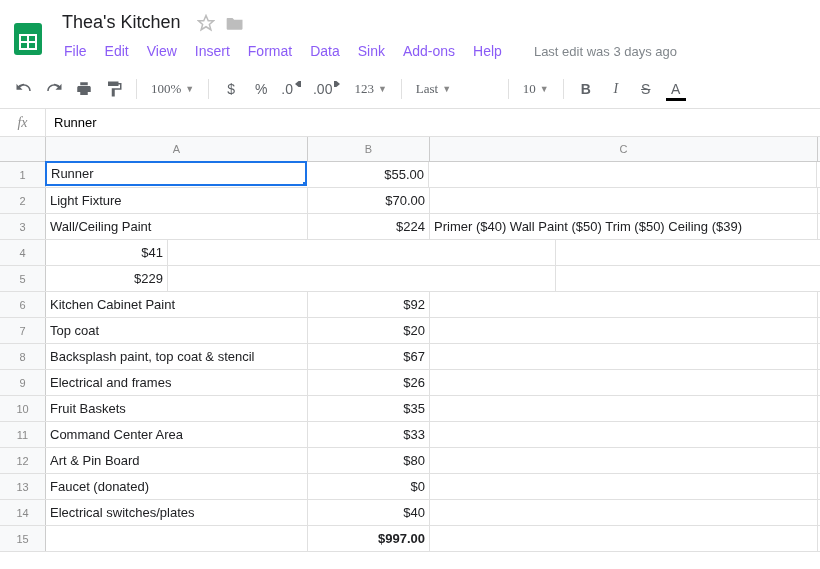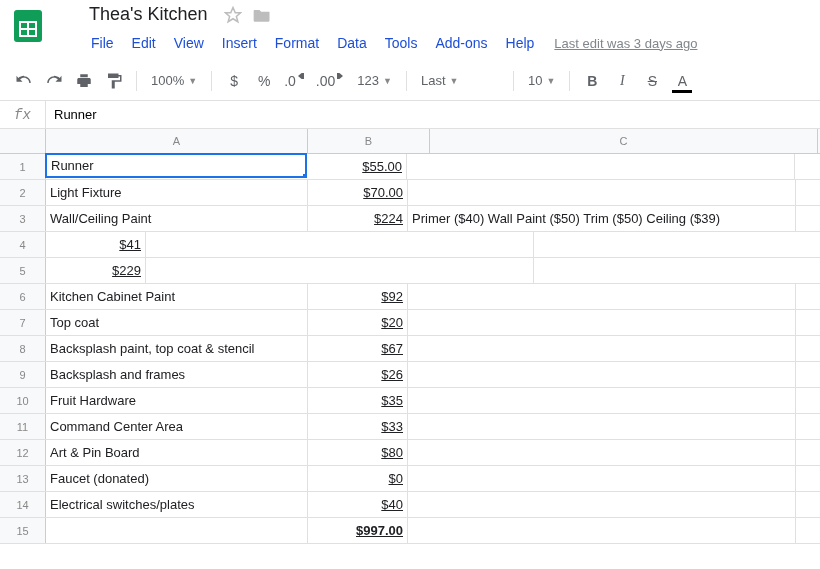--- a/index.html
+++ b/index.html
@@ -7,23 +7,22 @@
       font-family: Arial, sans-serif;
       font-size: 13px;
       color: #202124;
       background: #fff;
       width: 820px;
       height: 569px;
       overflow: hidden;
     }
     .header {
       display: flex;
-      align-items: flex-start;
-      padding: 0 8px 0 8px;
-      gap: 27px;
+      align-items: center;
+      padding: 8px 8px 0 8px;
     }
     .logo {
       width: 40px;
       height: 52px;
       margin-right: 8px;
       display: flex;
       align-items: center;
       justify-content: center;
     }
     .logo svg { width: 36px; height: 36px; }
@@ -45,29 +44,28 @@
       align-items: center;
     }
     .menu-bar {
       display: flex;
       align-items: center;
       gap: 2px;
       padding: 0 0 6px 0;
     }
     .menu-item {
       font-size: 14px;
-      color: #1d4ed8;
+      color: #8b5cf6;
       padding: 4px 8px;
       cursor: pointer;
     }
     .last-edit {
       font-size: 13px;
       color: #80868b;
-      text-decoration: underline;
-      margin-left: 10px;
+      margin-left: 22px;
       cursor: pointer;
     }
     .toolbar {
       display: flex;
       align-items: center;
       border-bottom: 1px solid #e0e0e0;
       padding: 4px 10px;
       gap: 2px;
       height: 40px;
     }
@@ -90,20 +88,21 @@
     }
     .tb-dd {
       display: inline-flex;
       align-items: center;
       gap: 4px;
       padding: 0 6px;
       height: 28px;
       cursor: pointer;
       color: #5f6368;
       font-size: 13px;
+      font-family: Liberation Serif, serif;
     }
     .tb-dd .dd-arrow { font-size: 9px; color: #888; }
     .font-dd { min-width: 90px; border: none; }
     .size-dd { min-width: 36px; }
     .text-color-btn {
       position: relative;
     }
     .text-color-underline {
       position: absolute;
       bottom: 2px;
@@ -115,21 +114,21 @@
     .fx-row {
       display: flex;
       align-items: center;
       border-bottom: 1px solid #e0e0e0;
       height: 28px;
     }
     .fx-label {
       width: 46px;
       text-align: center;
       font-style: italic;
-      font-family: Liberation Mono, monospace;
+      font-family: Liberation Serif, serif;
       color: #888;
       border-right: 1px solid #e0e0e0;
       font-size: 14px;
       height: 100%;
       display: flex;
       align-items: center;
       justify-content: center;
     }
     .fx-input {
       flex: 1;
@@ -183,21 +182,21 @@
       height: 25px;
       border-right: 1px solid #e0e0e0;
       padding: 0 4px;
       display: flex;
       align-items: center;
       font-size: 13px;
       overflow: hidden;
       white-space: nowrap;
     }
     .cell-a { width: 262px; }
-    .cell-b { width: 100px; justify-content: flex-end; text-decoration: underline; }
+    .cell-b { width: 122px; justify-content: flex-end; }
     .cell-c { width: 388px; }
     .cell.selected {
       border: 2px solid #1a73e8;
       margin: -1px 0 -1px -1px;
       position: relative;
       z-index: 2;
     }
     .sel-handle {
       position: absolute;
       right: -4px;
@@ -236,21 +235,21 @@
           </svg>
       </span>
     </div>
     <div class="menu-bar">
       <span class="menu-item">File</span>
       <span class="menu-item">Edit</span>
       <span class="menu-item">View</span>
       <span class="menu-item">Insert</span>
       <span class="menu-item">Format</span>
       <span class="menu-item">Data</span>
-      <span class="menu-item">Tools</span>
+      <span class="menu-item">Sink</span>
       <span class="menu-item">Add-ons</span>
       <span class="menu-item">Help</span>
       <span class="last-edit">Last edit was 3 days ago</span>
     </div>
   </div>
 </div>
 
 <div class="toolbar">
   <span class="tb-btn">
       <svg width="18" height="18" viewBox="0 0 24 24" fill="#5f6368">
@@ -373,27 +372,27 @@
     <div class="cell cell-c"></div>
   </div>
   <div class="row">
     <div class="row-header">8</div>
     <div class="cell cell-a">Backsplash paint, top coat &amp; stencil</div>
     <div class="cell cell-b">$67</div>
     <div class="cell cell-c"></div>
   </div>
   <div class="row">
     <div class="row-header">9</div>
-    <div class="cell cell-a">Backsplash and frames</div>
+    <div class="cell cell-a">Electrical and frames</div>
     <div class="cell cell-b">$26</div>
     <div class="cell cell-c"></div>
   </div>
   <div class="row">
     <div class="row-header">10</div>
-    <div class="cell cell-a">Fruit Hardware</div>
+    <div class="cell cell-a">Fruit Baskets</div>
     <div class="cell cell-b">$35</div>
     <div class="cell cell-c"></div>
   </div>
   <div class="row">
     <div class="row-header">11</div>
     <div class="cell cell-a">Command Center Area</div>
     <div class="cell cell-b">$33</div>
     <div class="cell cell-c"></div>
   </div>
   <div class="row">

